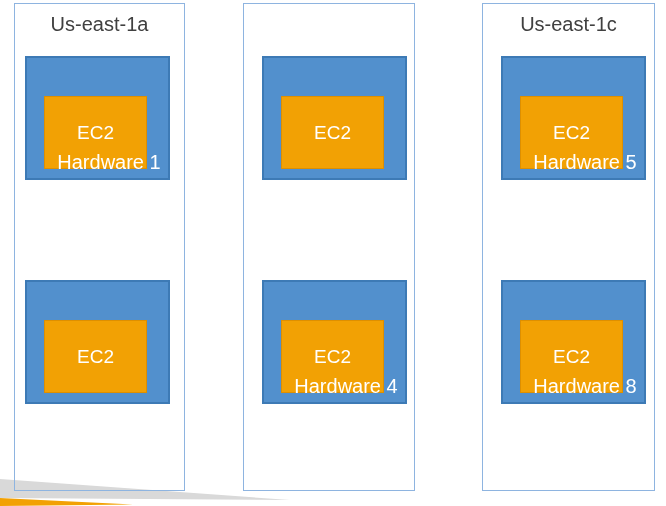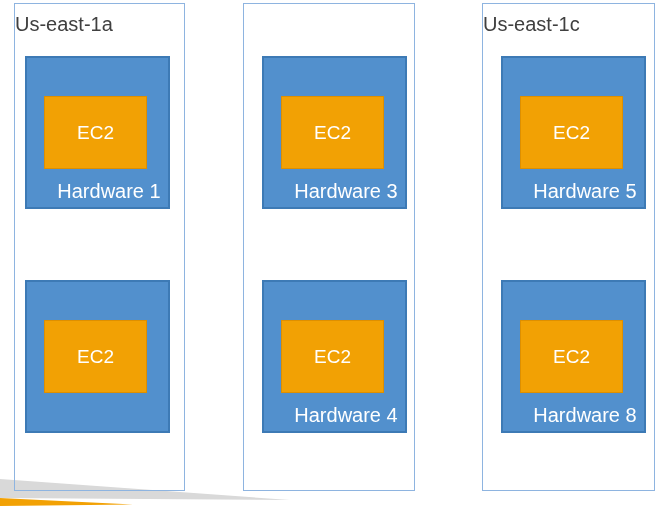--- a/index.html
+++ b/index.html
@@ -30,28 +30,29 @@
     border: 1.5px solid var(--zone-border, #8EB4E0);
     background: transparent;
     box-sizing: border-box;
     z-index: 1;
   }
   .zone-1 { left: 14px;  width: 171px; }
   .zone-2 { left: 243px; width: 172px; }
   .zone-3 { left: 482px; width: 173px; }
   .zone-title {
     margin-top: 9px;
+    text-align: center;
     font-size: 20px;
     color: var(--zone-title-text, #404040);
     letter-spacing: 0px;
   }
   .hw {
     position: absolute;
     width: 145px;
-    height: 153px;
+    height: 124px;
     background: var(--hardware-fill, #5290CD);
     border: 2px solid var(--hardware-border, #3D7AB5);
     box-sizing: border-box;
   }
   .zone-1 .hw { left: 10px; }
   .zone-2 .hw { left: 18px; }
   .zone-3 .hw { left: 18px; }
   .hw.row-1 { top: 52px; }
   .hw.row-2 { top: 276px; }
   .ec2 {
@@ -97,21 +98,20 @@
       <div class="hw-label">Hardware 1</div>
     </div>
     <div class="hw row-2">
       <div class="ec2">EC2</div>
     </div>
   </div>
 
   <div class="zone zone-2">
     <div class="hw row-1">
       <div class="ec2">EC2</div>
-      <div class="hw-label">Hardware 3</div>
     </div>
     <div class="hw row-2">
       <div class="ec2">EC2</div>
       <div class="hw-label">Hardware 4</div>
     </div>
   </div>
 
   <div class="zone zone-3">
     <div class="zone-title">Us-east-1c</div>
     <div class="hw row-1">

